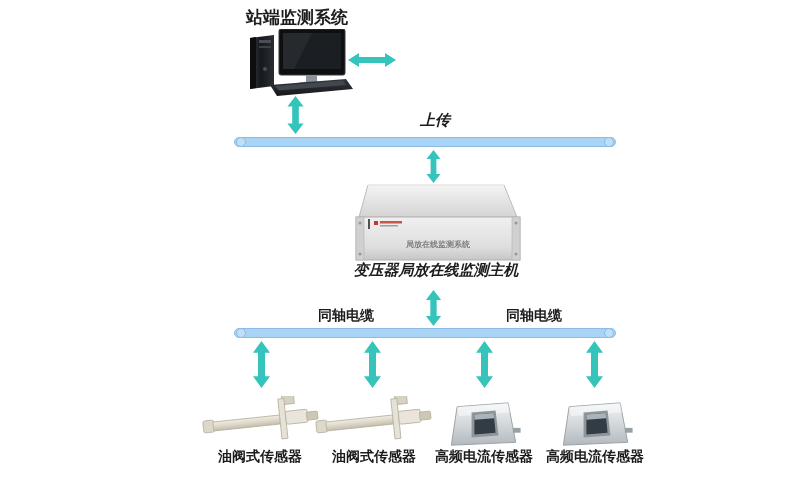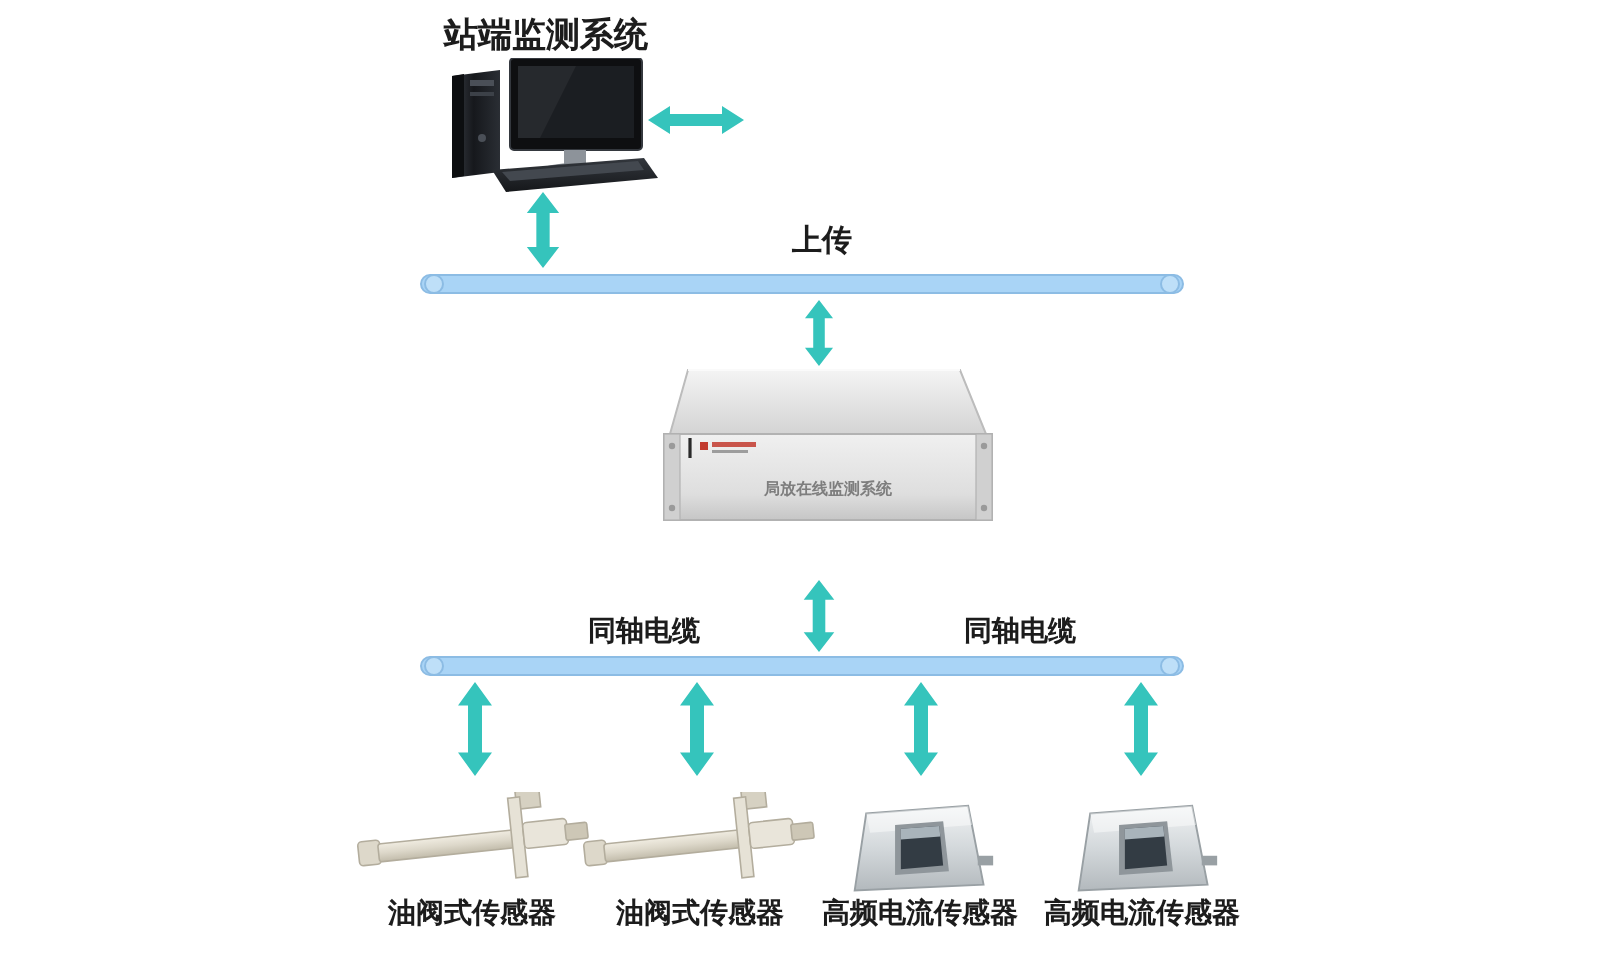--- a/index.html
+++ b/index.html
@@ -6,28 +6,29 @@
     --arrow:#35C4BC;
     --bus-fill:#A9D4F6;
     --bus-border:#8CBCE4;
     --bg:#FFFFFF;
   }
   html,body{margin:0;padding:0;background:#fff;}
   body{font-family:"Liberation Sans","DejaVu Sans",sans-serif;}
   .canvas{
     position:relative;width:698px;height:486px;background:var(--bg);
     overflow:hidden;
+    margin-left:24px;
   }
   .label{
     position:absolute;color:#1c1c1c;font-weight:600;white-space:nowrap;
     transform:translateX(-50%);
   }
   .label.left-anchor{transform:none;}
   .t17{font-size:17px;}
-  .t15{font-size:15px;}
+  .t15{font-size:15px;font-style:italic;}
   .t14{font-size:14px;}
   .arrow{position:absolute;}
   .arrow path{fill:var(--arrow);}
   .bus{
     position:absolute;height:8px;background:var(--bus-fill);
     border:1px solid var(--bus-border);border-radius:5px;
   }
   .bus-end{
     position:absolute;top:-1px;width:8px;height:8px;border-radius:50%;
     border:1px solid var(--bus-border);background:rgba(255,255,255,0.25);
@@ -118,20 +119,21 @@
       <line x1="15" y1="36" x2="15" y2="46" stroke="#2a2a2a" stroke-width="1.6"></line>
     </g>
     <g>
       <rect x="20" y="38" width="4" height="4" fill="#c23a2e"></rect>
       <rect x="26" y="38" width="22" height="2.5" fill="#c23a2e" opacity="0.85"></rect>
       <rect x="26" y="42" width="18" height="1.5" fill="#8a8a8a" opacity="0.8"></rect>
     </g>
     <text x="84" y="64" text-anchor="middle" font-size="8" fill="#7e7e7e" font-weight="bold">局放在线监测系统</text>
   </svg>
 
+  <div class="label t15" style="left:412px;top:261px;">变压器局放在线监测主机</div>
 
   <svg class="arrow" style="left:400px;top:290px;" width="19" height="36" viewBox="0 0 19 40">
     <path d="M9.5 0 L18 11 L13 11 L13 29 L18 29 L9.5 40 L1 29 L6 29 L6 11 L1 11 Z"></path>
   </svg>
 
   <div class="label t14" style="left:322px;top:307px;">同轴电缆</div>
   <div class="label t14" style="left:510px;top:307px;">同轴电缆</div>
   <div class="bus" style="left:210px;top:328px;width:380px;">
     <span class="bus-end le"></span>
     <span class="bus-end re"></span>

